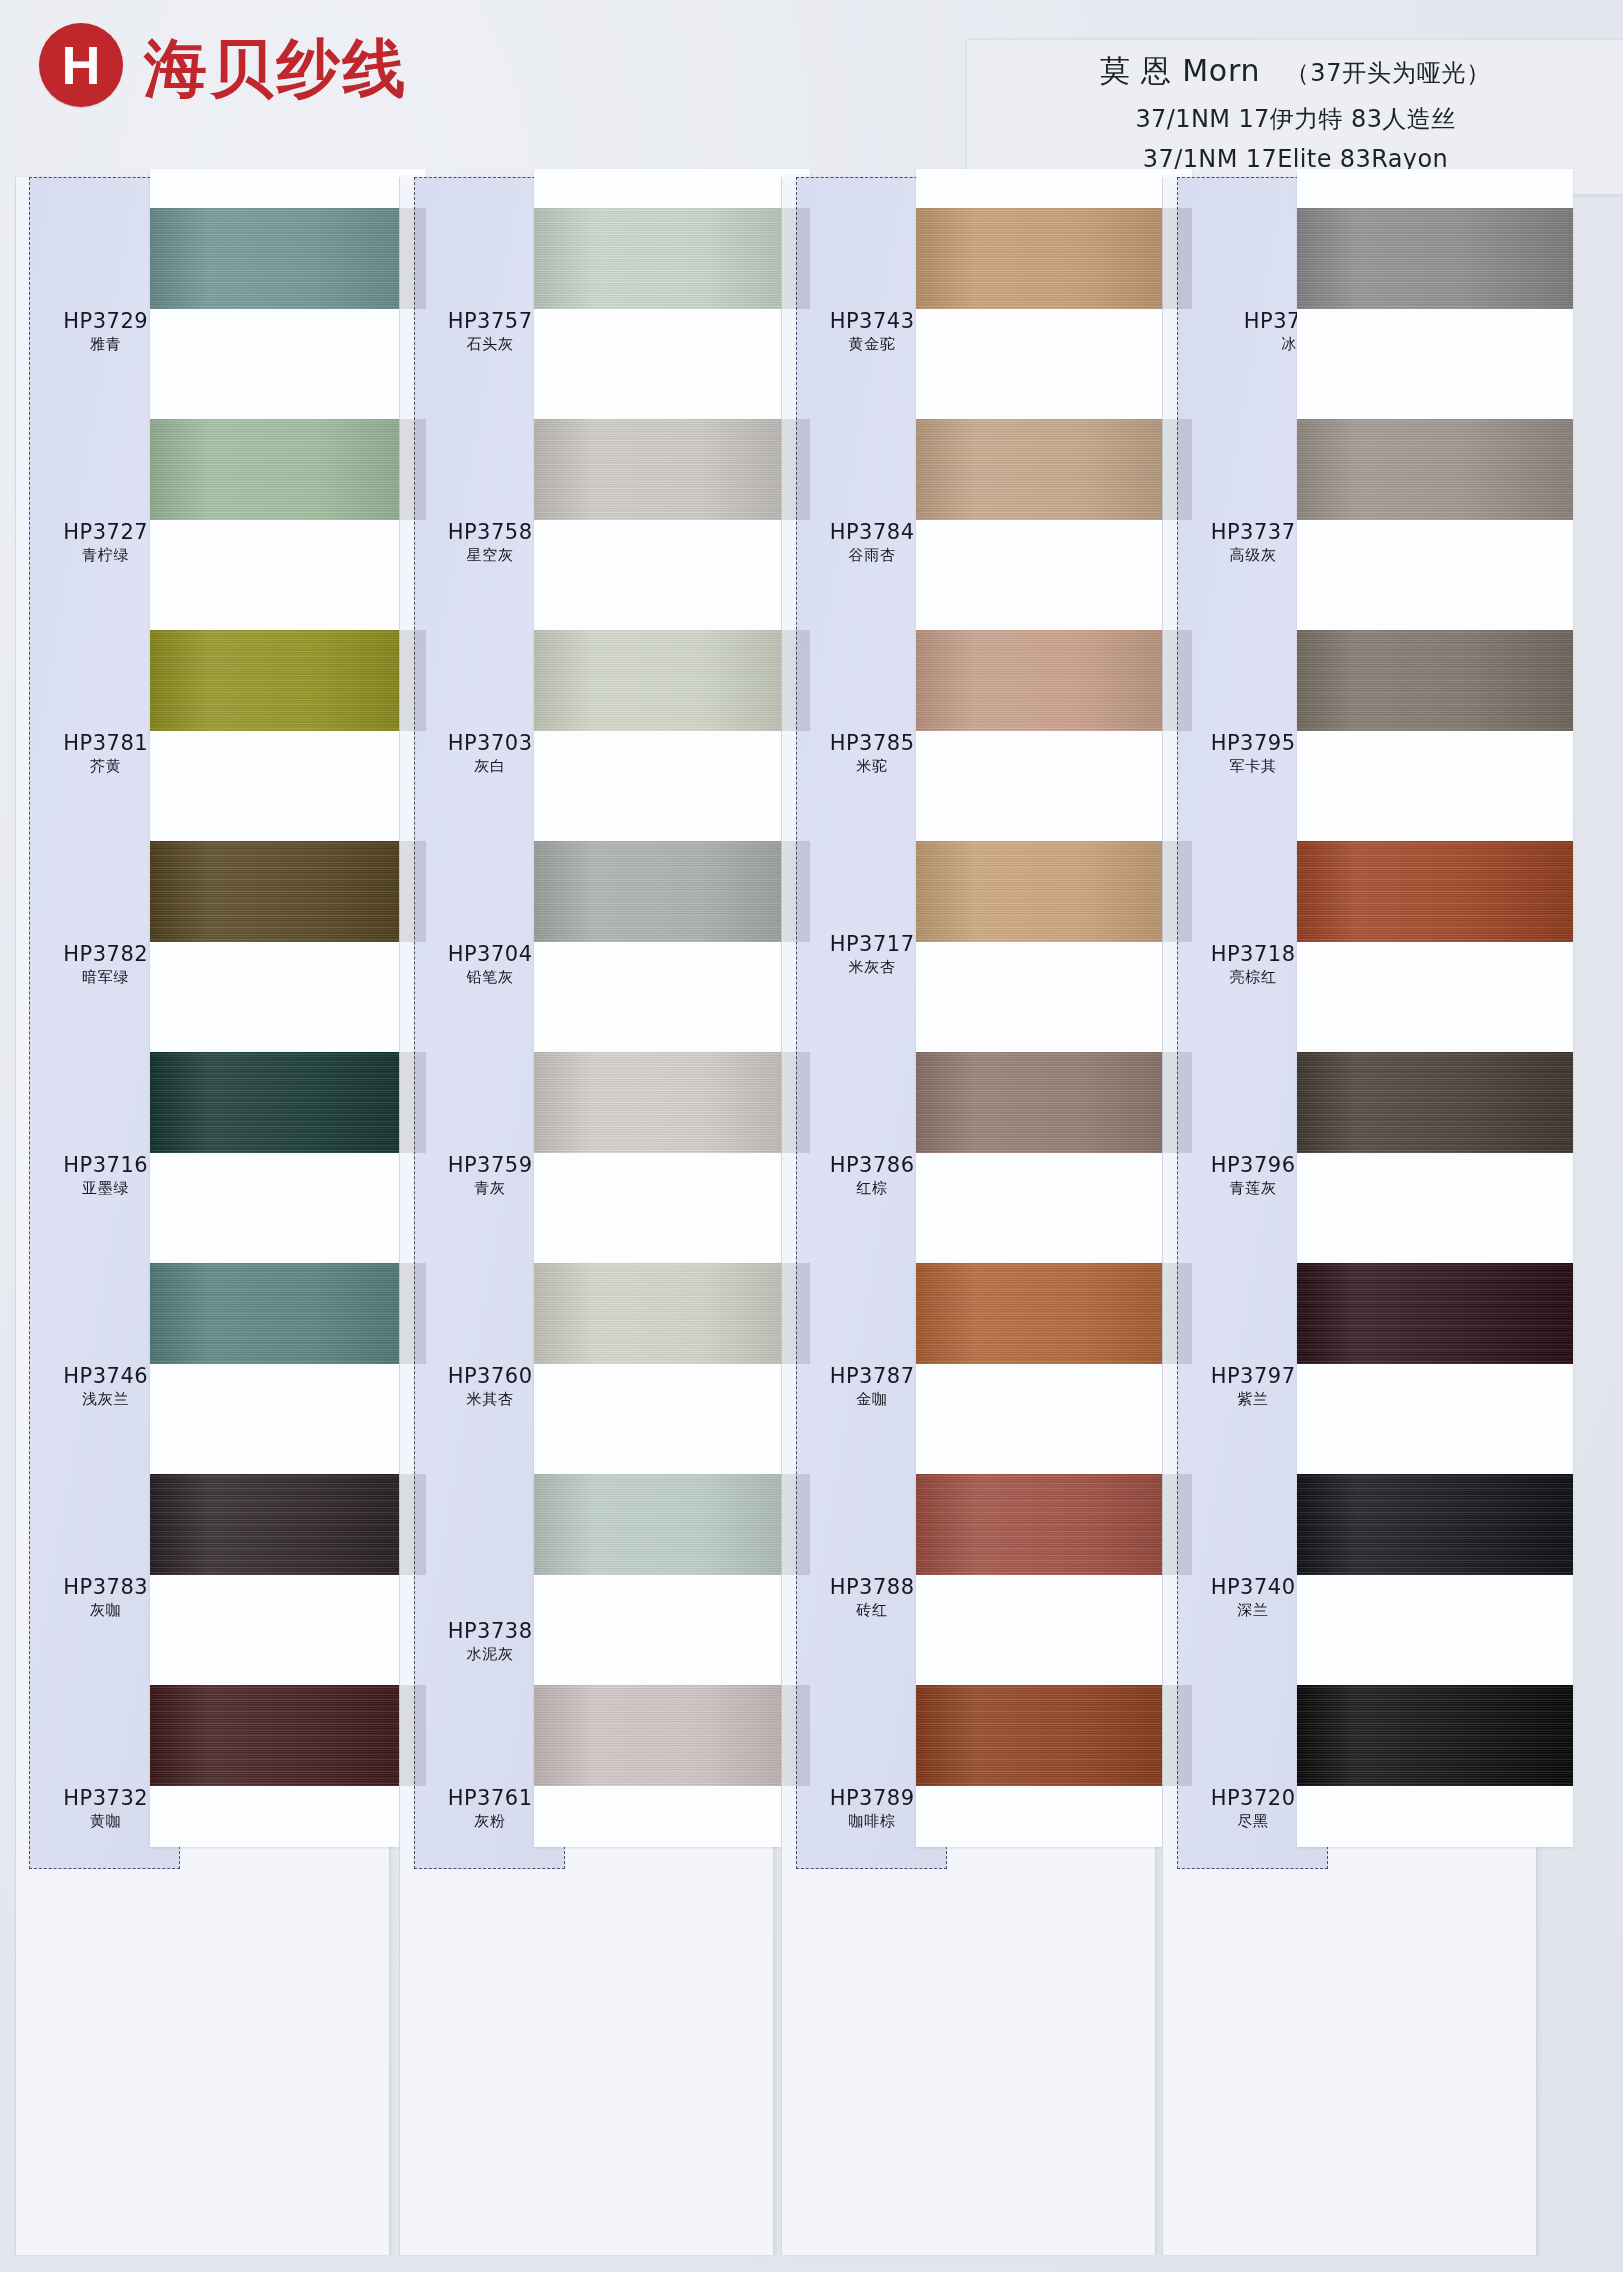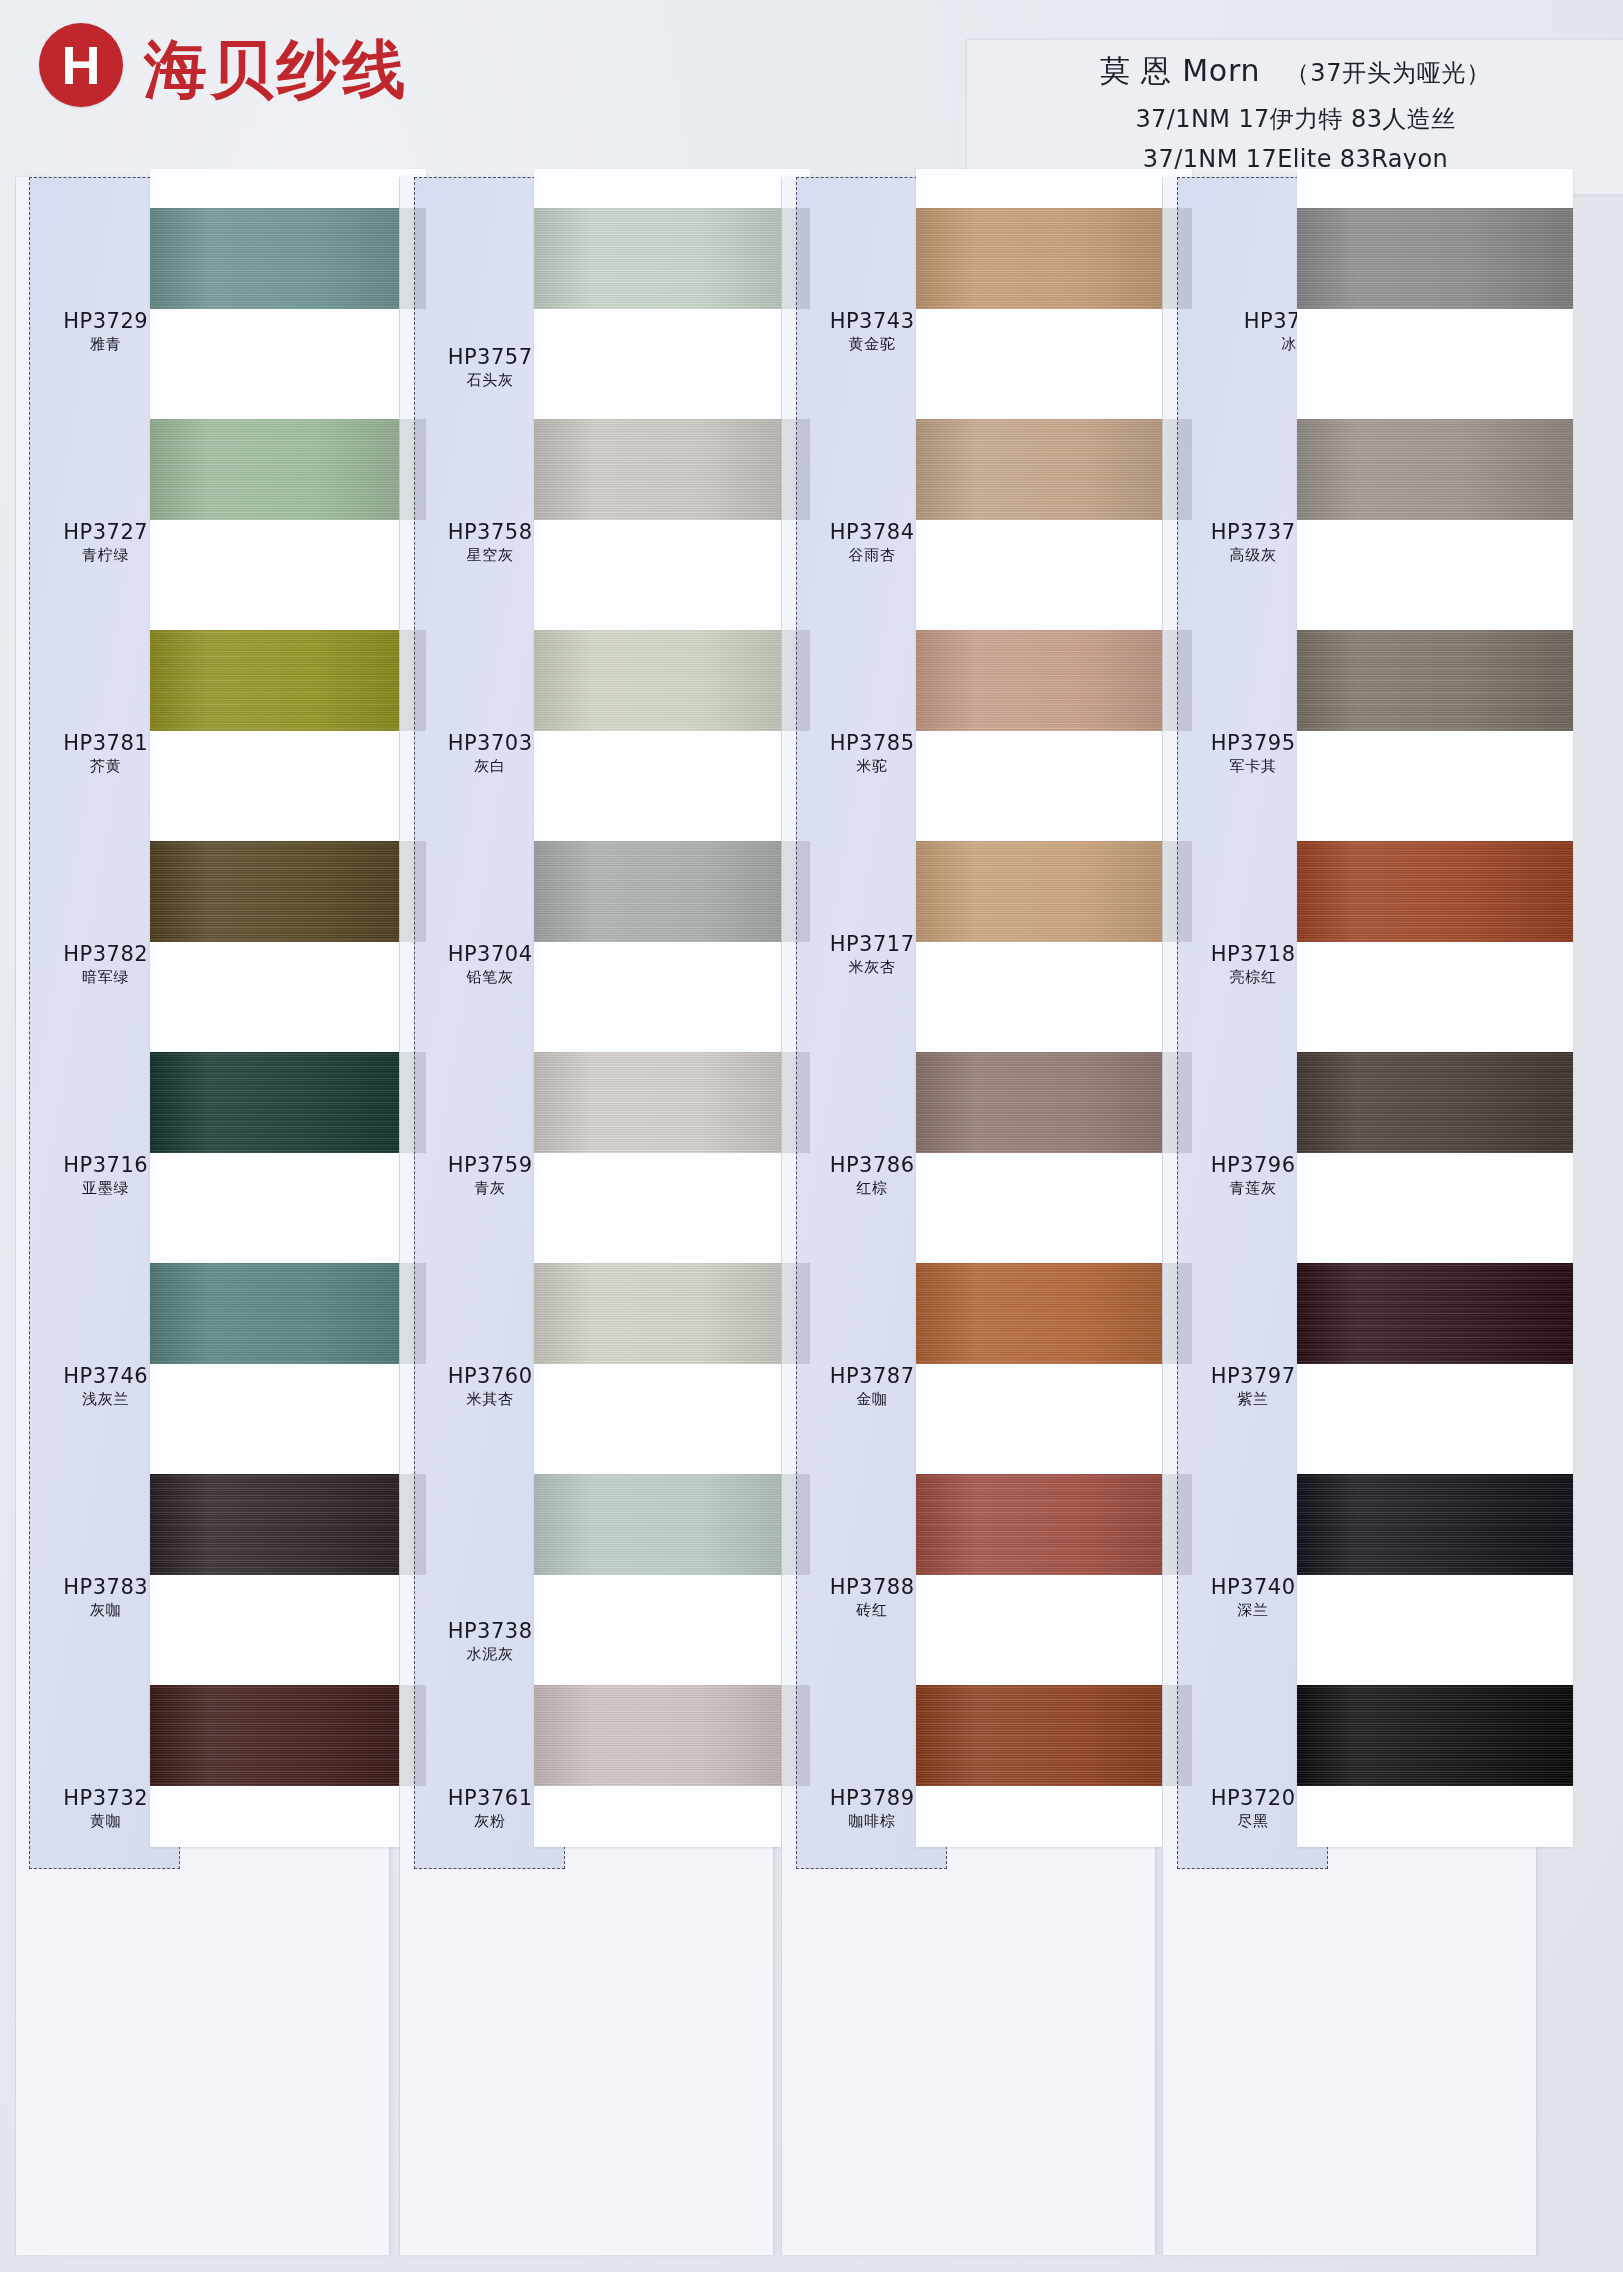--- a/index.html
+++ b/index.html
@@ -26,21 +26,21 @@
     display:flex;align-items:center;justify-content:center;
     box-shadow:0 0.8px 1.6px rgba(0,0,0,.18);
   }
   .brand-mark span{
     color:#fff;font-size:54px;font-weight:bold;line-height:1;
     font-family:"Liberation Sans",sans-serif;letter-spacing:0;
   }
   .brand-text{
     color:#c0272d;font-size:63px;font-weight:bold;
     letter-spacing:3.2px;line-height:1;
-    font-family:Liberation Sans, sans-serif;
+    font-family:Liberation Serif, serif;
     white-space:nowrap;
     margin-top:8px;
   }
   .spec-card{
     position:absolute;left:966px;top:39px;width:641px;
     background:#eceef4;
     border:0.8px solid #dcdfe8;
     border-radius:2.4px;
     box-shadow:0 0.8px 2.4px rgba(60,60,80,.10);
     padding:11.4px 8px 14.6px 8px;
@@ -178,21 +178,21 @@
         <div class="swatch" title="HP3782 暗军绿" style="top: 672px; background: rgb(83, 67, 31);"></div>
         <div class="swatch" title="HP3716 亚墨绿" style="top: 883px; background: rgb(20, 54, 48);"></div>
         <div class="swatch" title="HP3746 浅灰兰" style="top: 1094px; background: rgb(85, 129, 125);"></div>
         <div class="swatch" title="HP3783 灰咖" style="top: 1305px; background: rgb(42, 32, 38);"></div>
         <div class="swatch" title="HP3732 黄咖" style="top: 1516px; background: rgb(62, 26, 24);"></div>
       </div>
     </div>
     <div class="column" style="left: 399px;">
       <div class="col-sheet"></div>
       <div class="label-strip">
-        <div class="label-cell" style="top: 130px; margin-top: 36px;">
+        <div class="label-cell" style="top: 130px;">
           <div class="label-code">HP3757</div>
           <div class="label-name">石头灰</div>
         </div>
         <div class="label-cell" style="top: 341px;">
           <div class="label-code">HP3758</div>
           <div class="label-name">星空灰</div>
         </div>
         <div class="label-cell" style="top: 552px;">
           <div class="label-code">HP3703</div>
           <div class="label-name">灰白</div>

